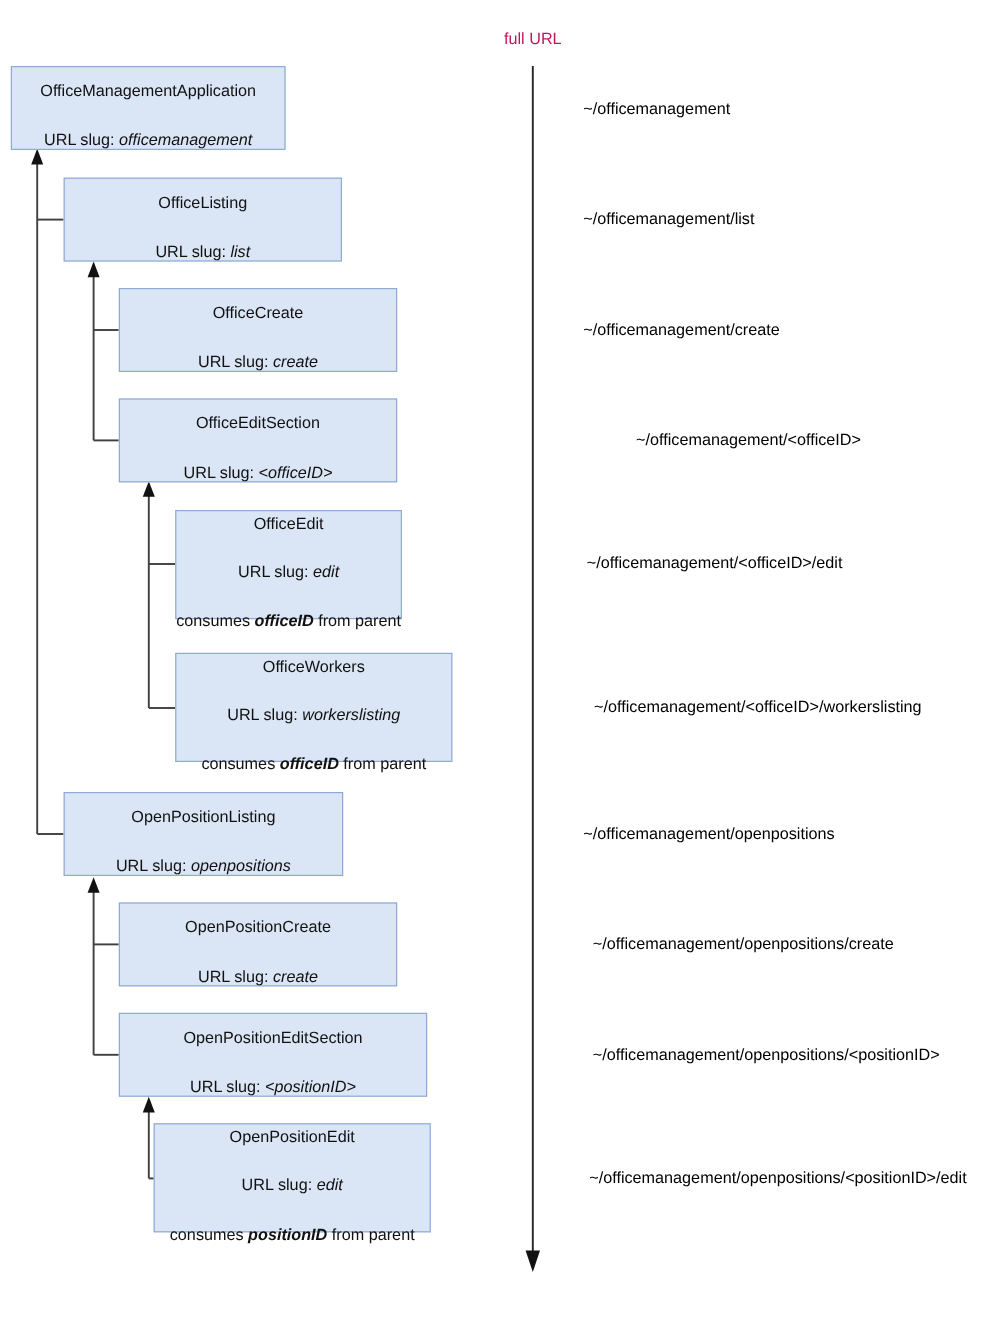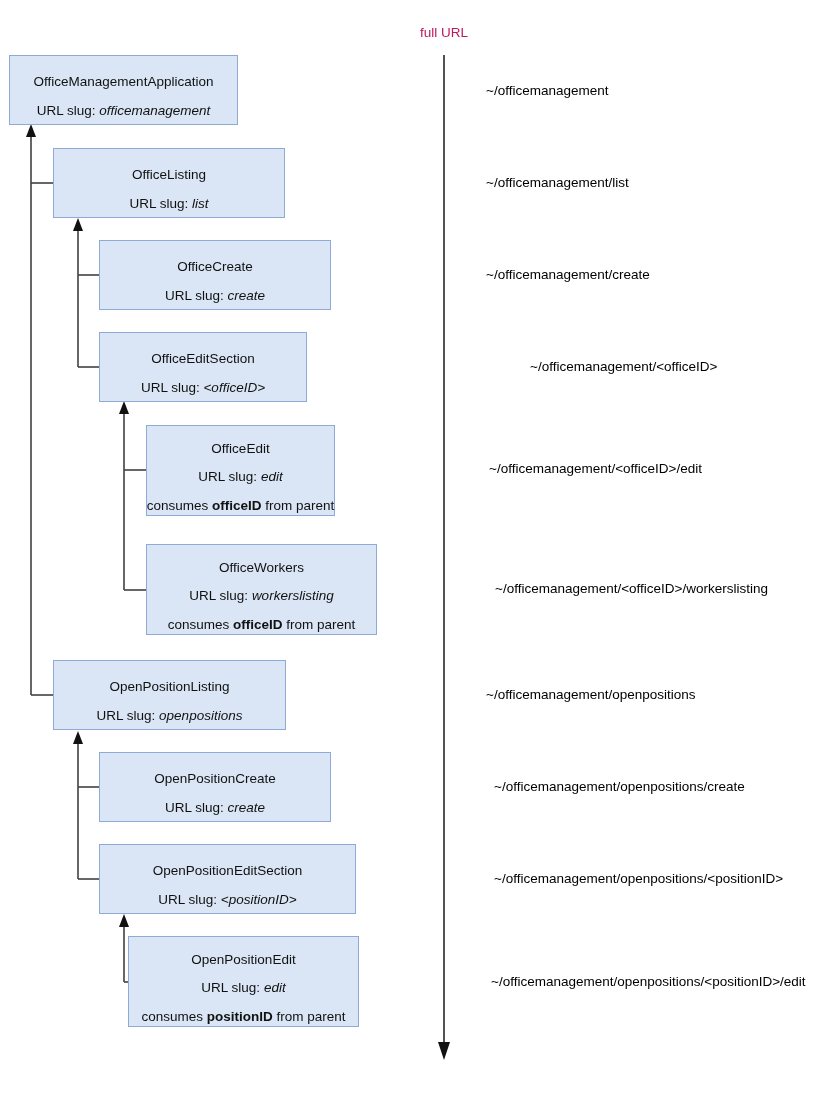--- a/index.html
+++ b/index.html
@@ -16,23 +16,23 @@
     border:1px solid #8faad4;
     box-sizing:border-box;
     display:flex;flex-direction:column;
     align-items:center;justify-content:center;
     text-align:center;
     font-size:13.5px;
     line-height:1.15;
     color:#111111;
   }
   .node .line{display:block;white-space:nowrap;margin-top:13px;}
-  .node .line + .line{margin-top:13px;}
+  .node .line + .line{margin-top:25px;}
   .node .slugval{font-style:italic;}
-  .node .param{font-weight:bold;}
+  .node .param{font-weight:bold;font-style:italic;}
 
   .svglayer{position:absolute;left:0;top:0;width:839px;height:1100px;pointer-events:none;}
 
   .urltext{
     position:absolute;
     font-size:13.5px;
     white-space:nowrap;
     color:#000000;
   }
   .axis-label{
@@ -104,21 +104,21 @@
   <div class="node" style="left:53px;top:148px;width:232px;height:70px;">
     <span class="line">OfficeListing</span>
     <span class="line"><span>URL slug: </span><span class="slugval">list</span></span>
   </div>
 
   <div class="node" style="left:99px;top:240px;width:232px;height:70px;">
     <span class="line">OfficeCreate</span>
     <span class="line"><span>URL slug: </span><span class="slugval">create</span></span>
   </div>
 
-  <div class="node" style="left:99px;top:332px;width:208px;height:70px;">
+  <div class="node" style="left:99px;top:332px;width:232px;height:70px;">
     <span class="line">OfficeEditSection</span>
     <span class="line"><span>URL slug: </span><span class="slugval">&lt;officeID&gt;</span></span>
   </div>
 
   <div class="node" style="left:146px;top:425px;width:189px;height:91px;">
     <span class="line">OfficeEdit</span>
     <span class="line"><span>URL slug: </span><span class="slugval">edit</span></span>
     <span class="line"><span>consumes </span><span class="param">officeID</span><span> from parent</span></span>
   </div>
 

